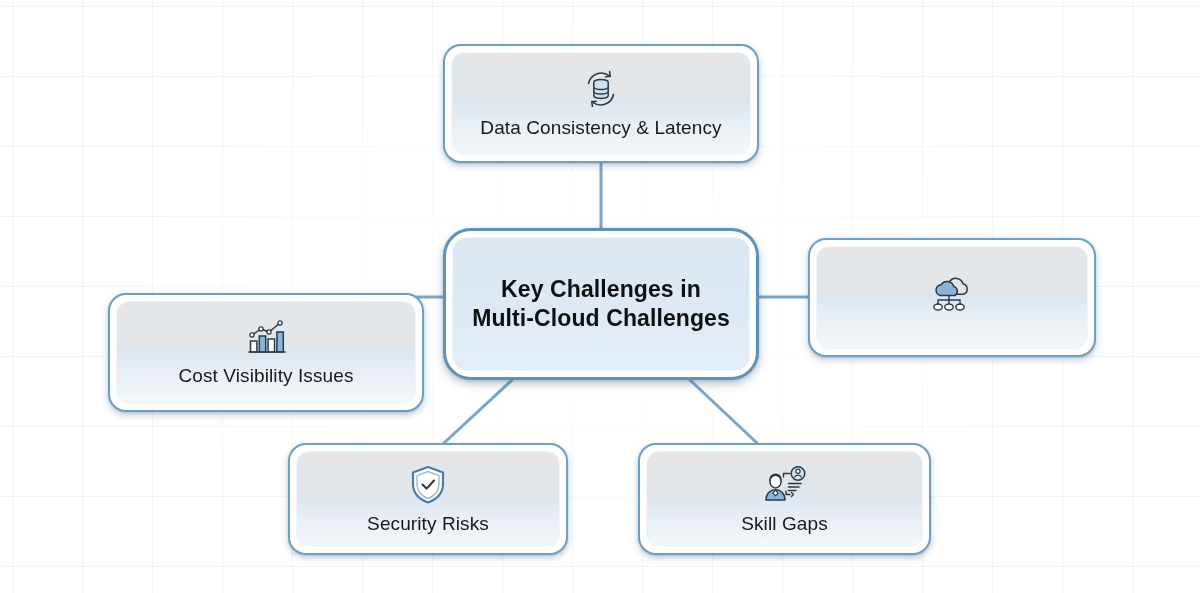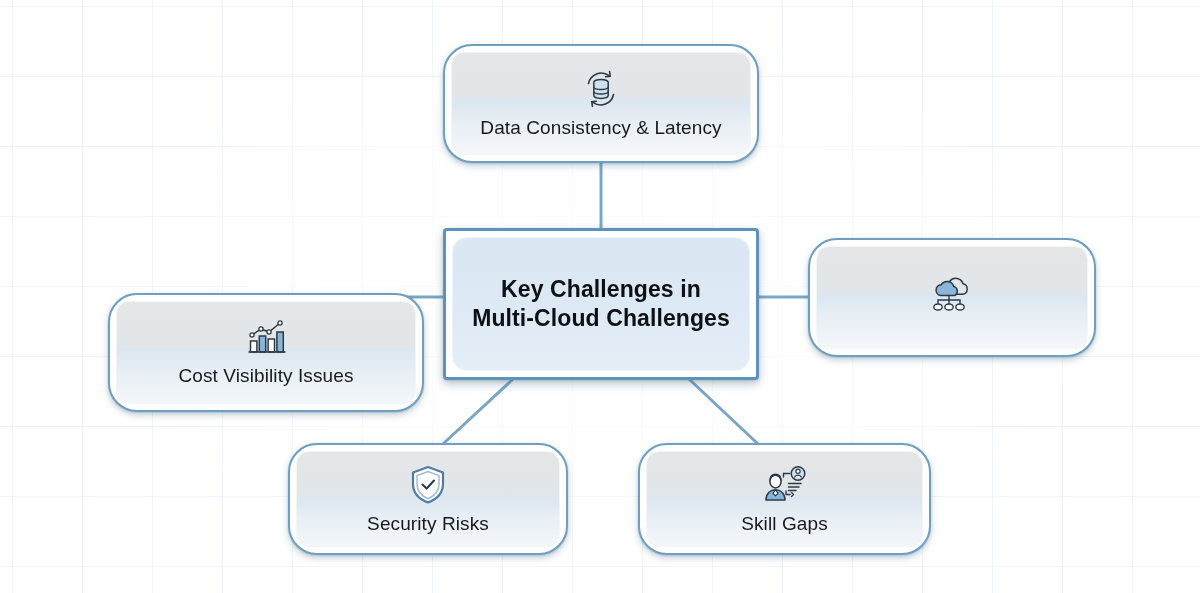--- a/index.html
+++ b/index.html
@@ -32,21 +32,21 @@
   #edges {
     position: absolute;
     left: 0; top: 0;
     width: 1200px;
     height: 593px;
   }
 
   .node {
     position: absolute;
     box-sizing: border-box;
-    border-radius: 29px;
+    border-radius: 18px;
     border: 2px solid #6f9fc0;
     background: #ffffff;
     padding: 6px;
     box-shadow: 0 3px 7px rgba(60,95,125,0.30), 0 1px 2px rgba(60,95,125,0.18);
   }
   .node .inner {
     width: 100%;
     height: 100%;
     box-sizing: border-box;
     border-radius: 13px;
@@ -64,21 +64,21 @@
         #e3e6e9 45%,
         #dbe6f0 46%,
         #e9eff5 72%,
         #f4f7fa 100%);
     border: 1px solid #f2f4f6;
   }
   
   .hub {
     border-color: #5d93b8;
     border-width: 3px;
-    border-radius: 4px;
+    border-radius: 28px;
     box-shadow: 0 4px 10px rgba(55,90,120,0.34), 0 1px 3px rgba(55,90,120,0.2);
   }
   .hub .inner {
     background: linear-gradient(to bottom, #dae8f4 0%, #dde9f4 55%, #e4eef7 100%);
     border: 1px solid #eef4f9;
     border-radius: 15px;
   }
 
   .icon {
     display: block;

